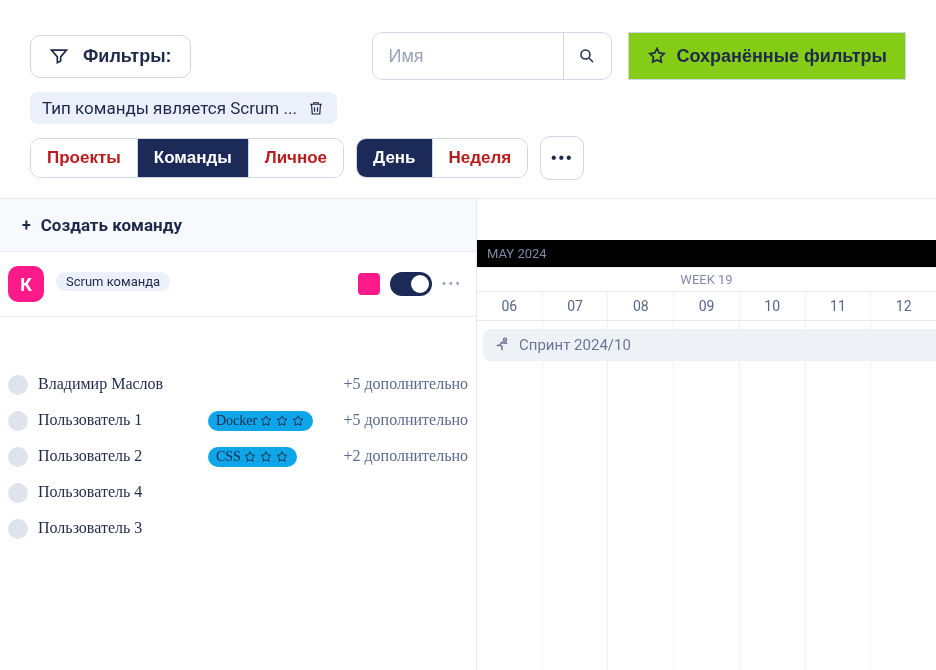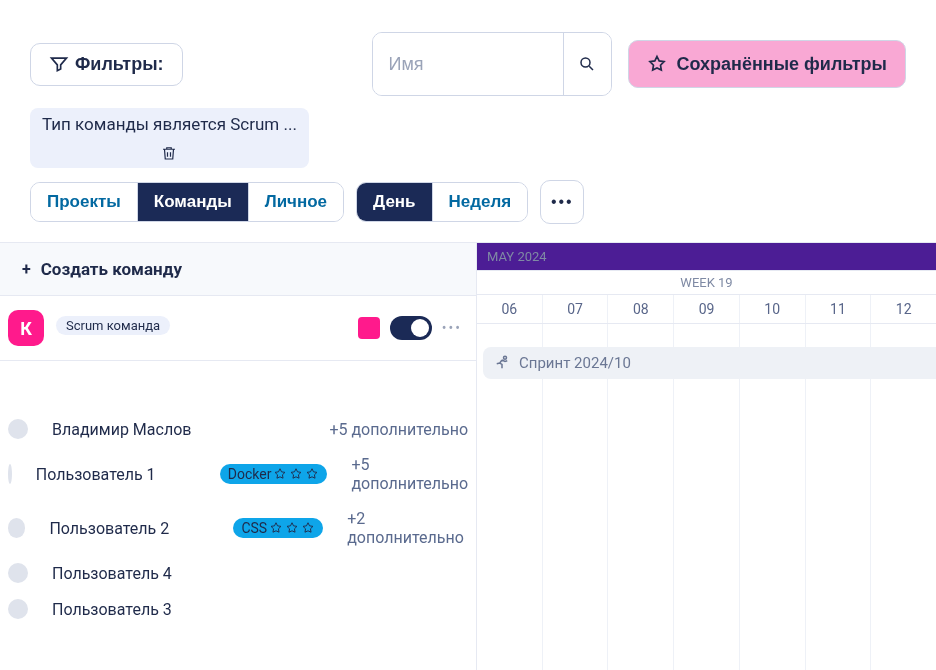--- a/index.html
+++ b/index.html
@@ -16,39 +16,39 @@
 
   
   .topbar {
     padding: 32px 30px 12px 30px;
     display: flex;
     align-items: center;
     gap: 16px;
   }
   .filters-btn {
     display: inline-flex;
-    gap: 6px;
+    gap: 14px;
     border: 1.5px solid #cfd6e6;
     border-radius: 10px;
     padding: 10px 18px;
     font-size: 18px;
     font-weight: 700;
     color: #1f2a4a;
     background: #fff;
     cursor: pointer;
   }
   .funnel-icon { width: 20px; height: 20px; stroke: #1f2a4a; fill: none; stroke-width: 2; }
 
   .search-wrap {
     margin-left: auto;
     display: inline-flex;
     border: 1.5px solid #cfd6e6;
     border-radius: 10px;
     overflow: hidden;
-    height: 64px;
+    height: 48px;
   }
   .search-input {
     border: none;
     outline: none;
     padding: 0 16px;
     font-size: 18px;
     color: #1f2a4a;
     width: 190px;
   }
   .search-input::placeholder { color: #9aa3b8; }
@@ -62,47 +62,46 @@
     align-items: center;
     justify-content: center;
   }
   .search-icon { width: 18px; height: 18px; stroke: #1f2a4a; fill: none; stroke-width: 2; }
 
   .saved-btn {
     display: inline-flex;
     align-items: center;
     gap: 10px;
     border: 1.5px solid #cfd6e6;
-    border-radius: 10px;
+    border-radius: 0;
     padding: 10px 18px;
     font-size: 18px;
     font-weight: 700;
     color: #1f2a4a;
-    background: #f9a8d4;
+    background: #84cc16;
     cursor: pointer;
     height: 48px;
   }
   .star-icon { width: 20px; height: 20px; stroke: #1f2a4a; fill: none; stroke-width: 2; }
 
   
   .chips-row {
     padding: 0 30px 12px 30px;
     display: flex;
     gap: 8px;
   }
   .chip {
     background: #ecf0fb;
     border-radius: 8px;
     padding: 6px 12px;
     font-size: 17px;
     color: #1f2a4a;
     display: inline-flex;
     align-items: center;
     gap: 10px;
-    flex-direction: column;
   }
   .chip-del {
     cursor: pointer;
     display: inline-flex;
     align-items: center;
   }
   .trash-icon { width: 18px; height: 18px; stroke: #1f2a4a; fill: none; stroke-width: 1.6; }
 
   
   .segments-row {
@@ -114,21 +113,21 @@
   .seggroup {
     display: inline-flex;
     border: 1.5px solid #cfd6e6;
     border-radius: 10px;
     overflow: hidden;
   }
   .seg {
     padding: 9px 16px;
     font-size: 17px;
     font-weight: 600;
-    color: #0369a1;
+    color: #b91c1c;
     background: #fff;
     border: none;
     cursor: pointer;
     border-right: 1.5px solid #cfd6e6;
   }
   .seg:last-child { border-right: none; }
   .seg.active { background: #1b2a56; color: #fff; }
 
   .more-btn {
     width: 44px; height: 44px;
@@ -243,25 +242,26 @@
     color: #9aa3b8;
     letter-spacing: 2px;
     cursor: pointer;
   }
 
   .members {
     padding: 50px 8px 8px 8px;
   }
   .member-row {
     display: flex;
-    align-items: center;
-    gap: 24px;
+    align-items: flex-start;
+    gap: 10px;
     padding: 8px 0;
     font-size: 16px;
     color: #1f2a4a;
+    font-family: Liberation Serif, serif;
   }
   .mavatar {
     width: 20px; height: 20px;
     border-radius: 50%;
     background: #dfe3ec;
   }
   .mname { min-width: 160px; }
   .skill-pill {
     display: inline-flex;
     align-items: center;
@@ -278,21 +278,22 @@
     font-size: 16px;
     margin-left: auto;
   }
 
   
   .tl-head1 {
     padding: 6px 10px;
     font-size: 13px;
     color: #7f8aa4;
     border-bottom: 1px solid #e6e9f2;
-    background: #4c1d95;
+    background: #000000;
+    margin-top: 41px;
   }
   .tl-head2 {
     text-align: center;
     font-size: 13px;
     color: #7f8aa4;
     padding: 4px 0;
     border-bottom: 1px solid #e6e9f2;
   }
   .tl-cols {
     display: flex;
@@ -316,21 +317,21 @@
     position: absolute; inset: 0;
     display: flex;
   }
   .tl-grid .g {
     flex: 1;
     border-right: 1px solid #eef1f7;
   }
   .tl-grid .g:last-child { border-right: none; }
   .sprint-bar {
     position: absolute;
-    left: 6px; right: 0; top: 23px;
+    left: 6px; right: 0; top: 8px;
     height: 32px;
     background: #eef1f6;
     border-radius: 8px 0 0 8px;
     display: flex;
     align-items: center;
     gap: 8px;
     padding: 0 10px;
     color: #6b7794;
     font-size: 15px;
   }

